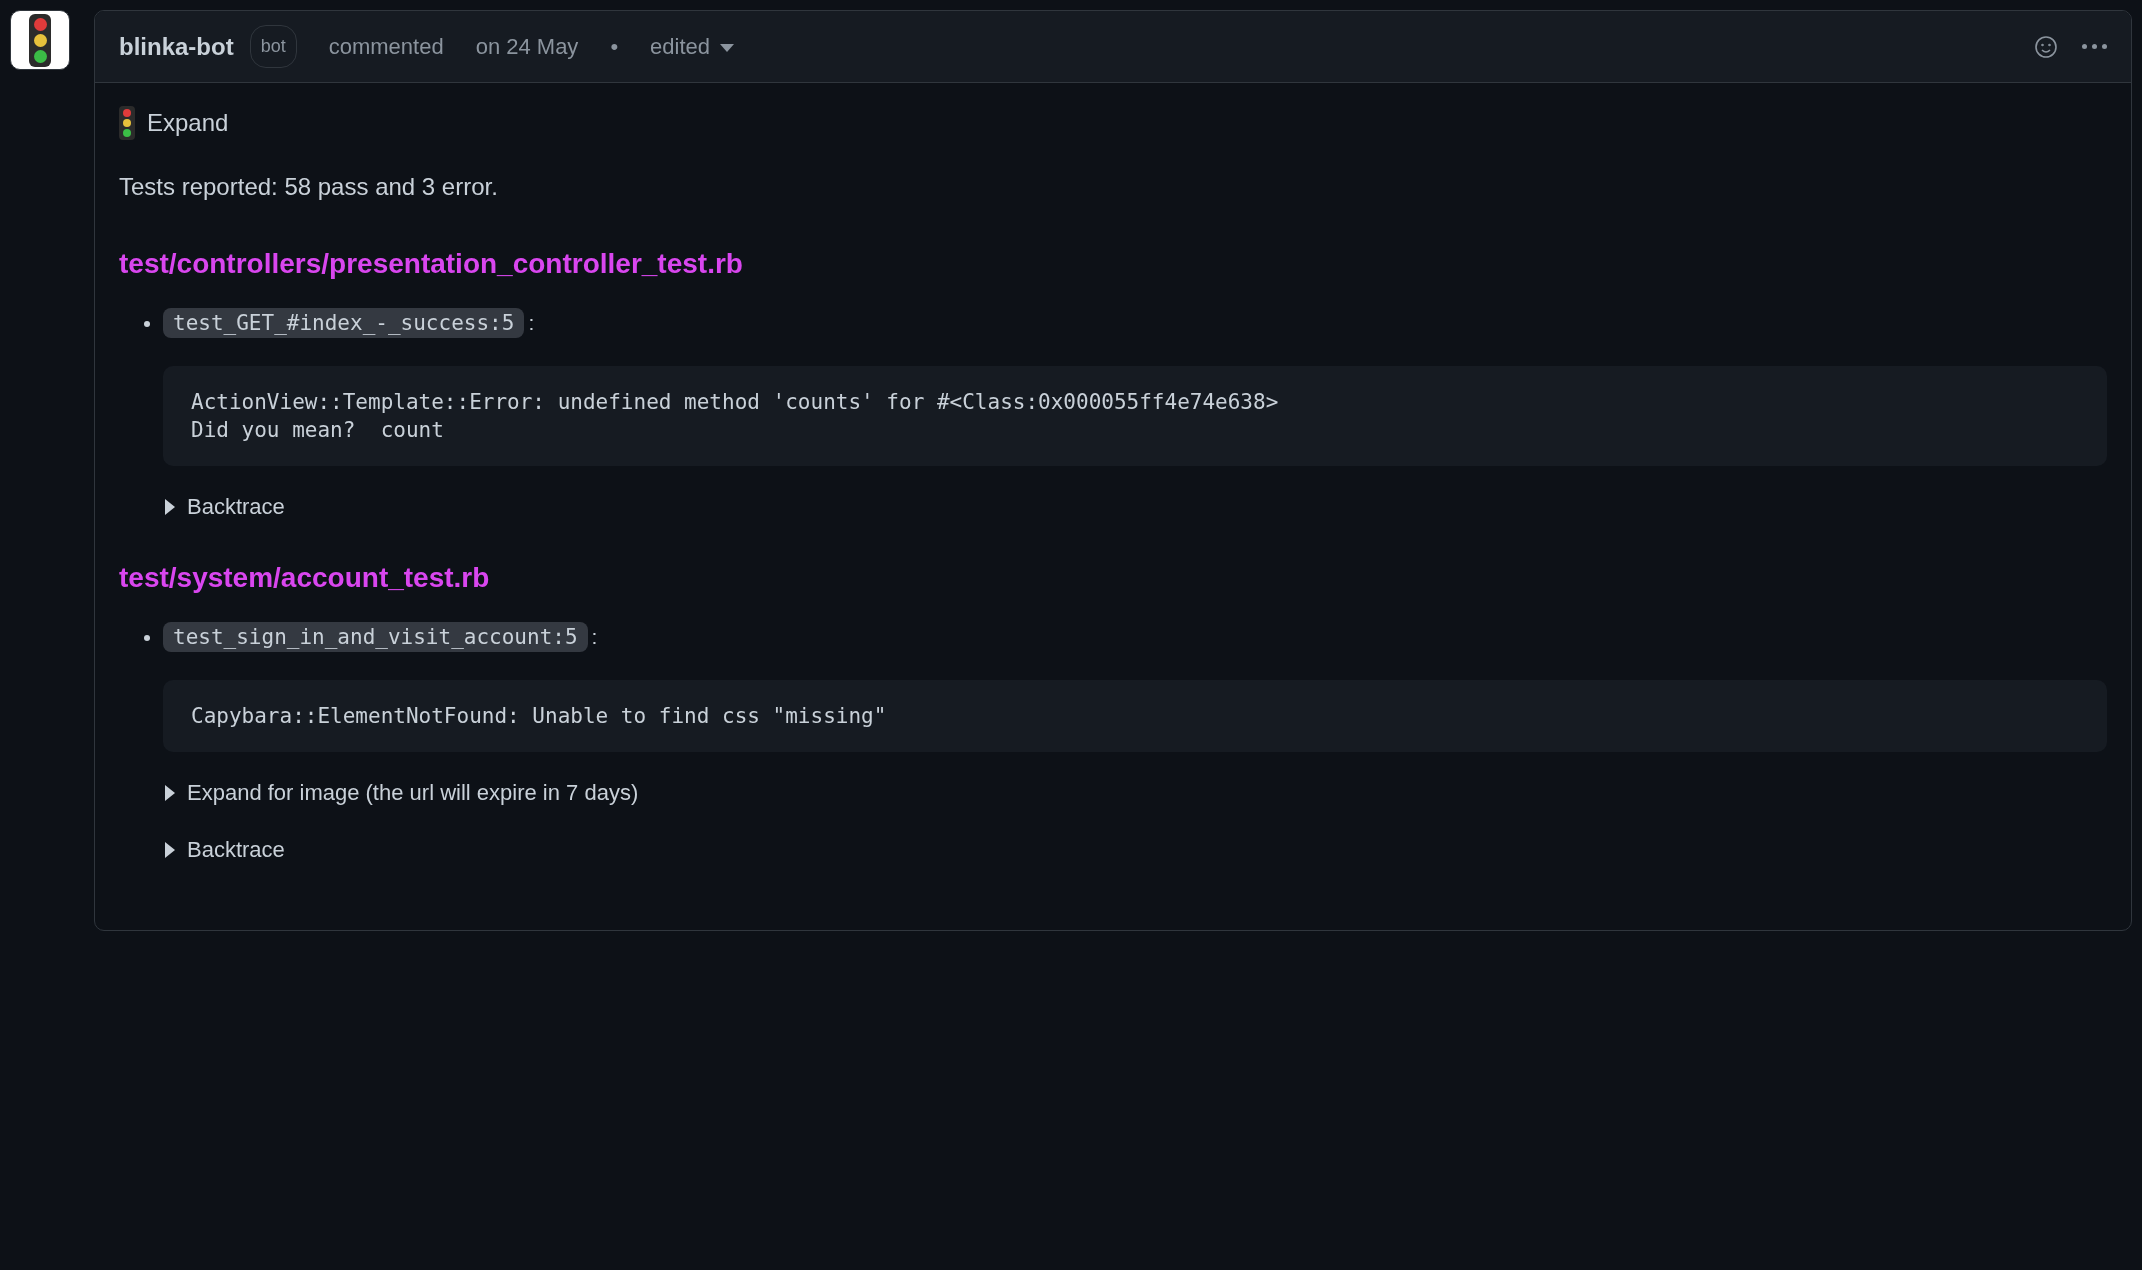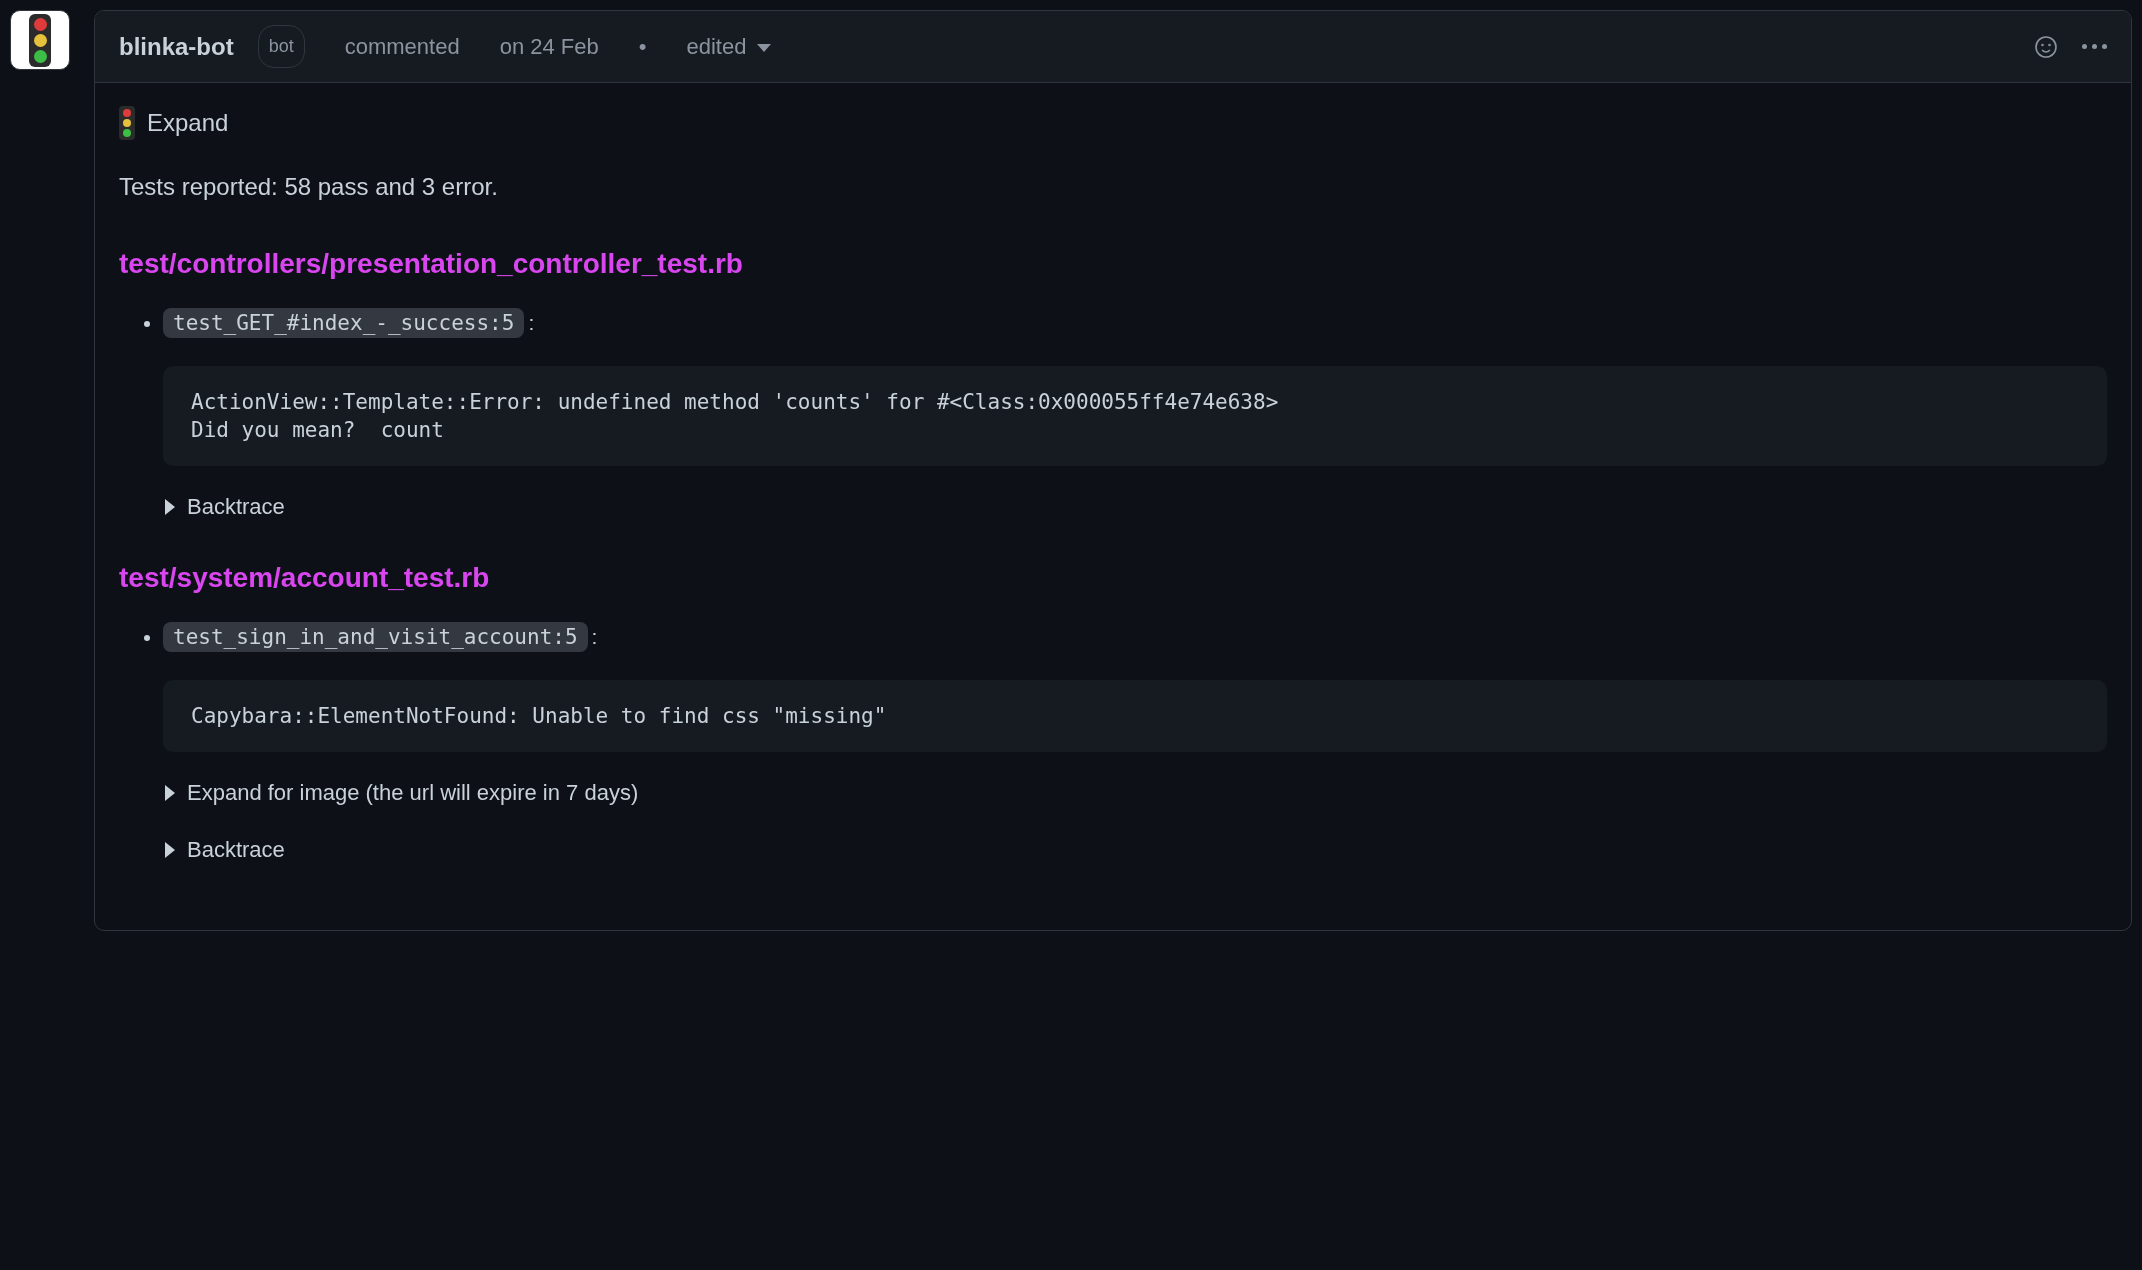--- a/index.html
+++ b/index.html
@@ -47,21 +47,21 @@
     border-radius: 10px;
     overflow: hidden;
     background: #0d1117;
   }
   .comment-header {
     background: #161b22;
     border-bottom: 1px solid #30363d;
     padding: 14px 24px;
     display: flex;
     align-items: center;
-    gap: 24px;
+    gap: 16px;
     color: #8b949e;
     position: relative;
   }
   .author {
     color: #c9d1d9;
     font-weight: 600;
     font-size: 24px;
   }
   .badge-bot {
     border: 1px solid #30363d;
@@ -183,21 +183,21 @@
       <span class="dot green"></span>
     </div>
   </div>
 
   <div class="comment">
 
     <div class="comment-header">
       <span class="author">blinka-bot</span>
       <span class="badge-bot">bot</span>
       <span class="meta-text">commented</span>
-      <span class="meta-text">on 24 Feb</span>
+      <span class="meta-text">on 24 May</span>
       <span class="meta-text bullet-sep">•</span>
       <span class="meta-text">
         <span>edited</span>
         <span class="chevron-down"></span>
       </span>
 
       <div class="header-actions">
         <span class="icon-btn">
           <svg width="24" height="24" viewBox="0 0 24 24">
             <circle cx="12" cy="12" r="10"></circle>

